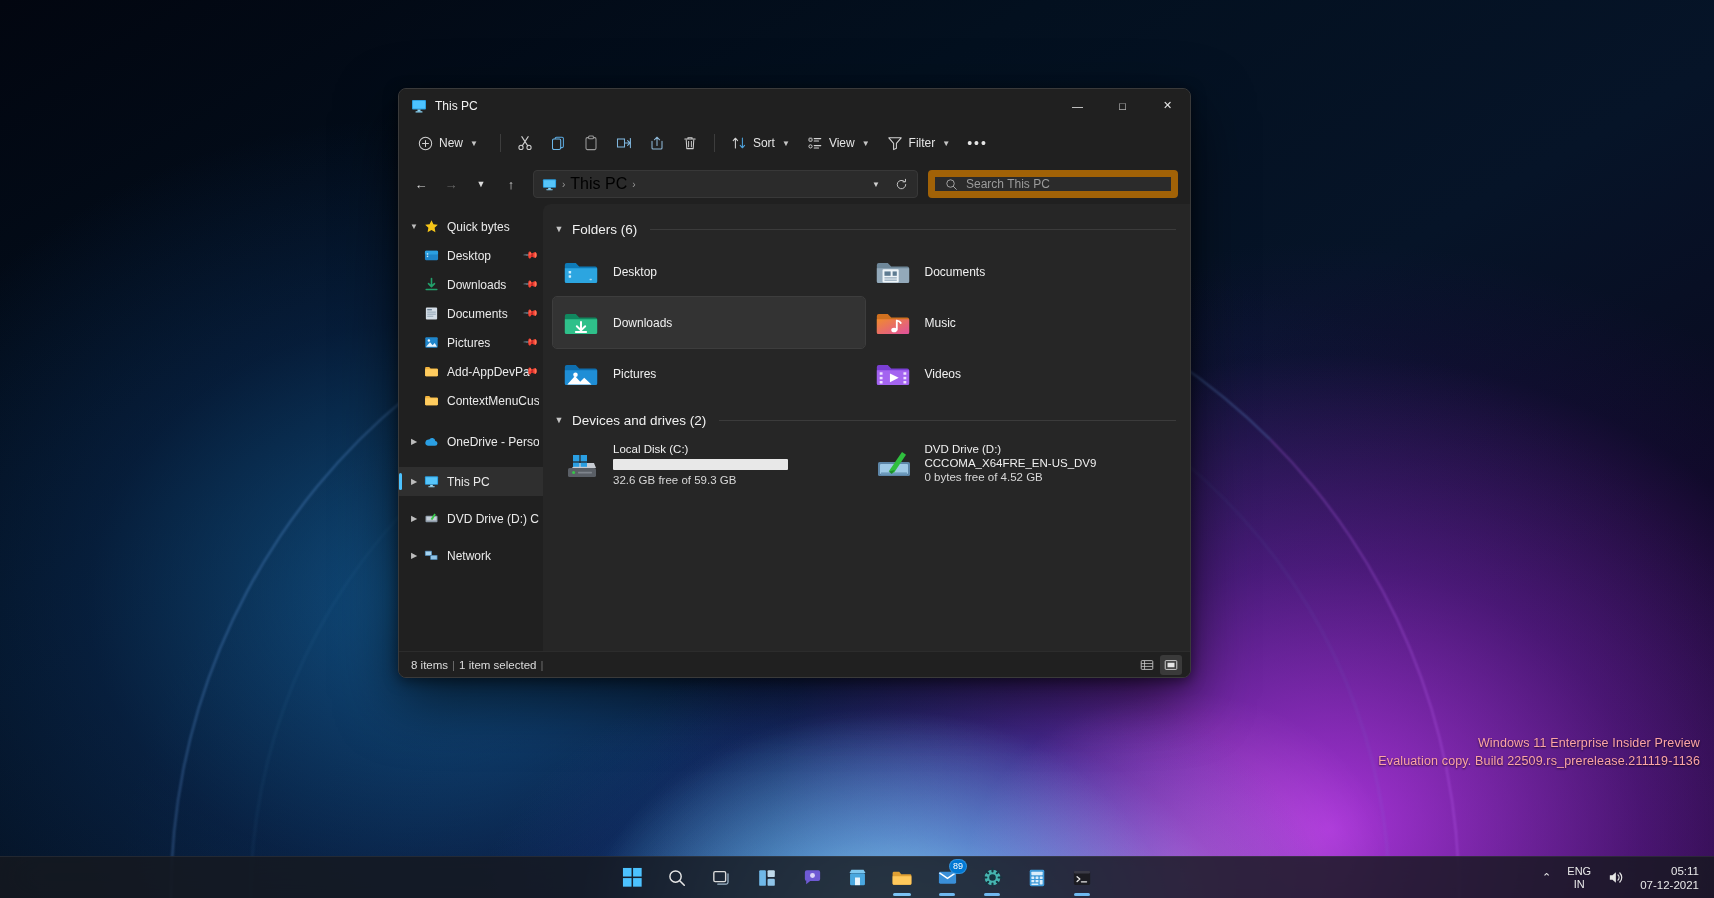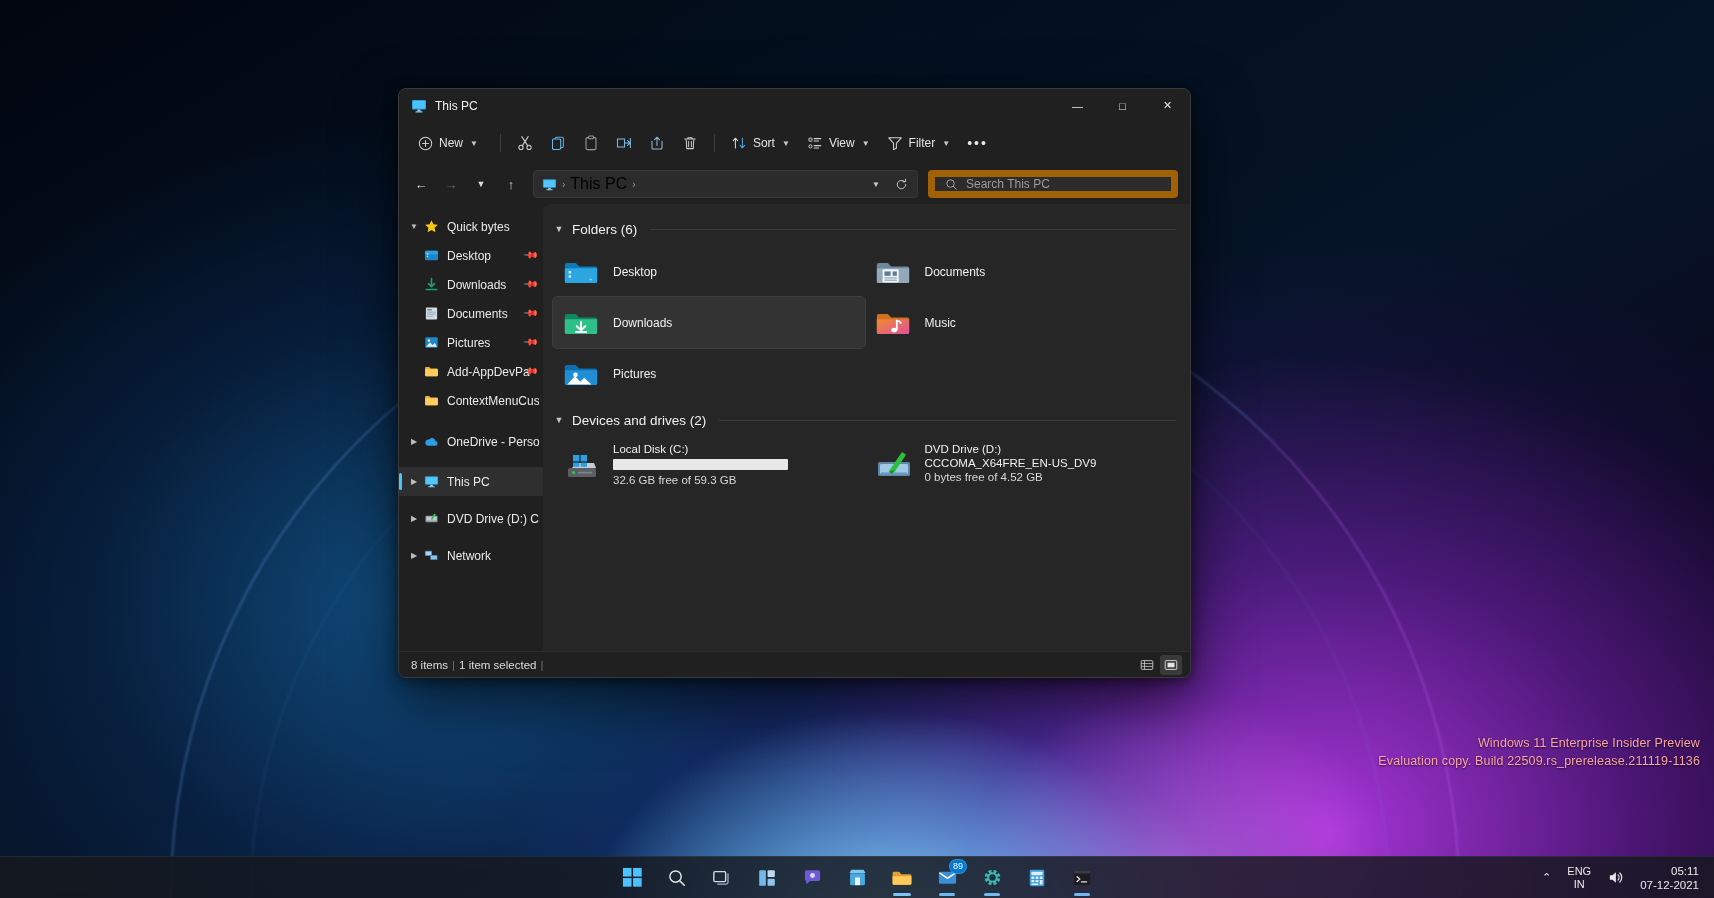--- a/index.html
+++ b/index.html
@@ -622,20 +622,36 @@
             <svg width="38" height="38" viewBox="0 0 40 40">
               <path d="M3 12.5a2 2 0 0 1 2-2h9.5l3.6 3.8H35a2 2 0 0 1 2 2v13.4a2 2 0 0 1-2 2H5a2 2 0 0 1-2-2z" fill="#0e6fb0"></path>
               <path d="M3 16h34v13.7a2 2 0 0 1-2 2H5a2 2 0 0 1-2-2z" fill="#1f8ed6"></path>
               <circle cx="14.2" cy="20.8" r="2.4" fill="#ffffff"></circle>
               <path d="M5.6 31 13.6 22l5.6 6.2 4.2-4.2 7.6 7z" fill="#ffffff"></path>
             </svg>
           </span>
           <span class="tname">Pictures</span>
         </div>
 
+        <div class="tile">
+          <span class="ticon">
+            <svg width="38" height="38" viewBox="0 0 40 40">
+              <path d="M3 12.5a2 2 0 0 1 2-2h9.5l3.6 3.8H35a2 2 0 0 1 2 2v13.4a2 2 0 0 1-2 2H5a2 2 0 0 1-2-2z" fill="#7a3fd4"></path>
+              <path d="M3 16h34v13.7a2 2 0 0 1-2 2H5a2 2 0 0 1-2-2z" fill="#a464f0"></path>
+              <rect x="6" y="18.2" width="3" height="2.6" fill="#f0e2ff"></rect>
+              <rect x="6" y="23" width="3" height="2.6" fill="#f0e2ff"></rect>
+              <rect x="6" y="27.4" width="3" height="2.6" fill="#f0e2ff"></rect>
+              <rect x="31" y="18.2" width="3" height="2.6" fill="#f0e2ff"></rect>
+              <rect x="31" y="23" width="3" height="2.6" fill="#f0e2ff"></rect>
+              <rect x="31" y="27.4" width="3" height="2.6" fill="#f0e2ff"></rect>
+              <path d="M16.8 19.4 26 24l-9.2 4.8z" fill="#ffffff"></path>
+            </svg>
+          </span>
+          <span class="tname">Videos</span>
+        </div>
       </div>
 
       <div class="grouphdr" style="margin-top:8px">
         <span class="gchev">▼</span>
         <span class="gtext">Devices and drives (2)</span>
         <span class="gline"></span>
       </div>
 
       <div class="tilegrid">
 

